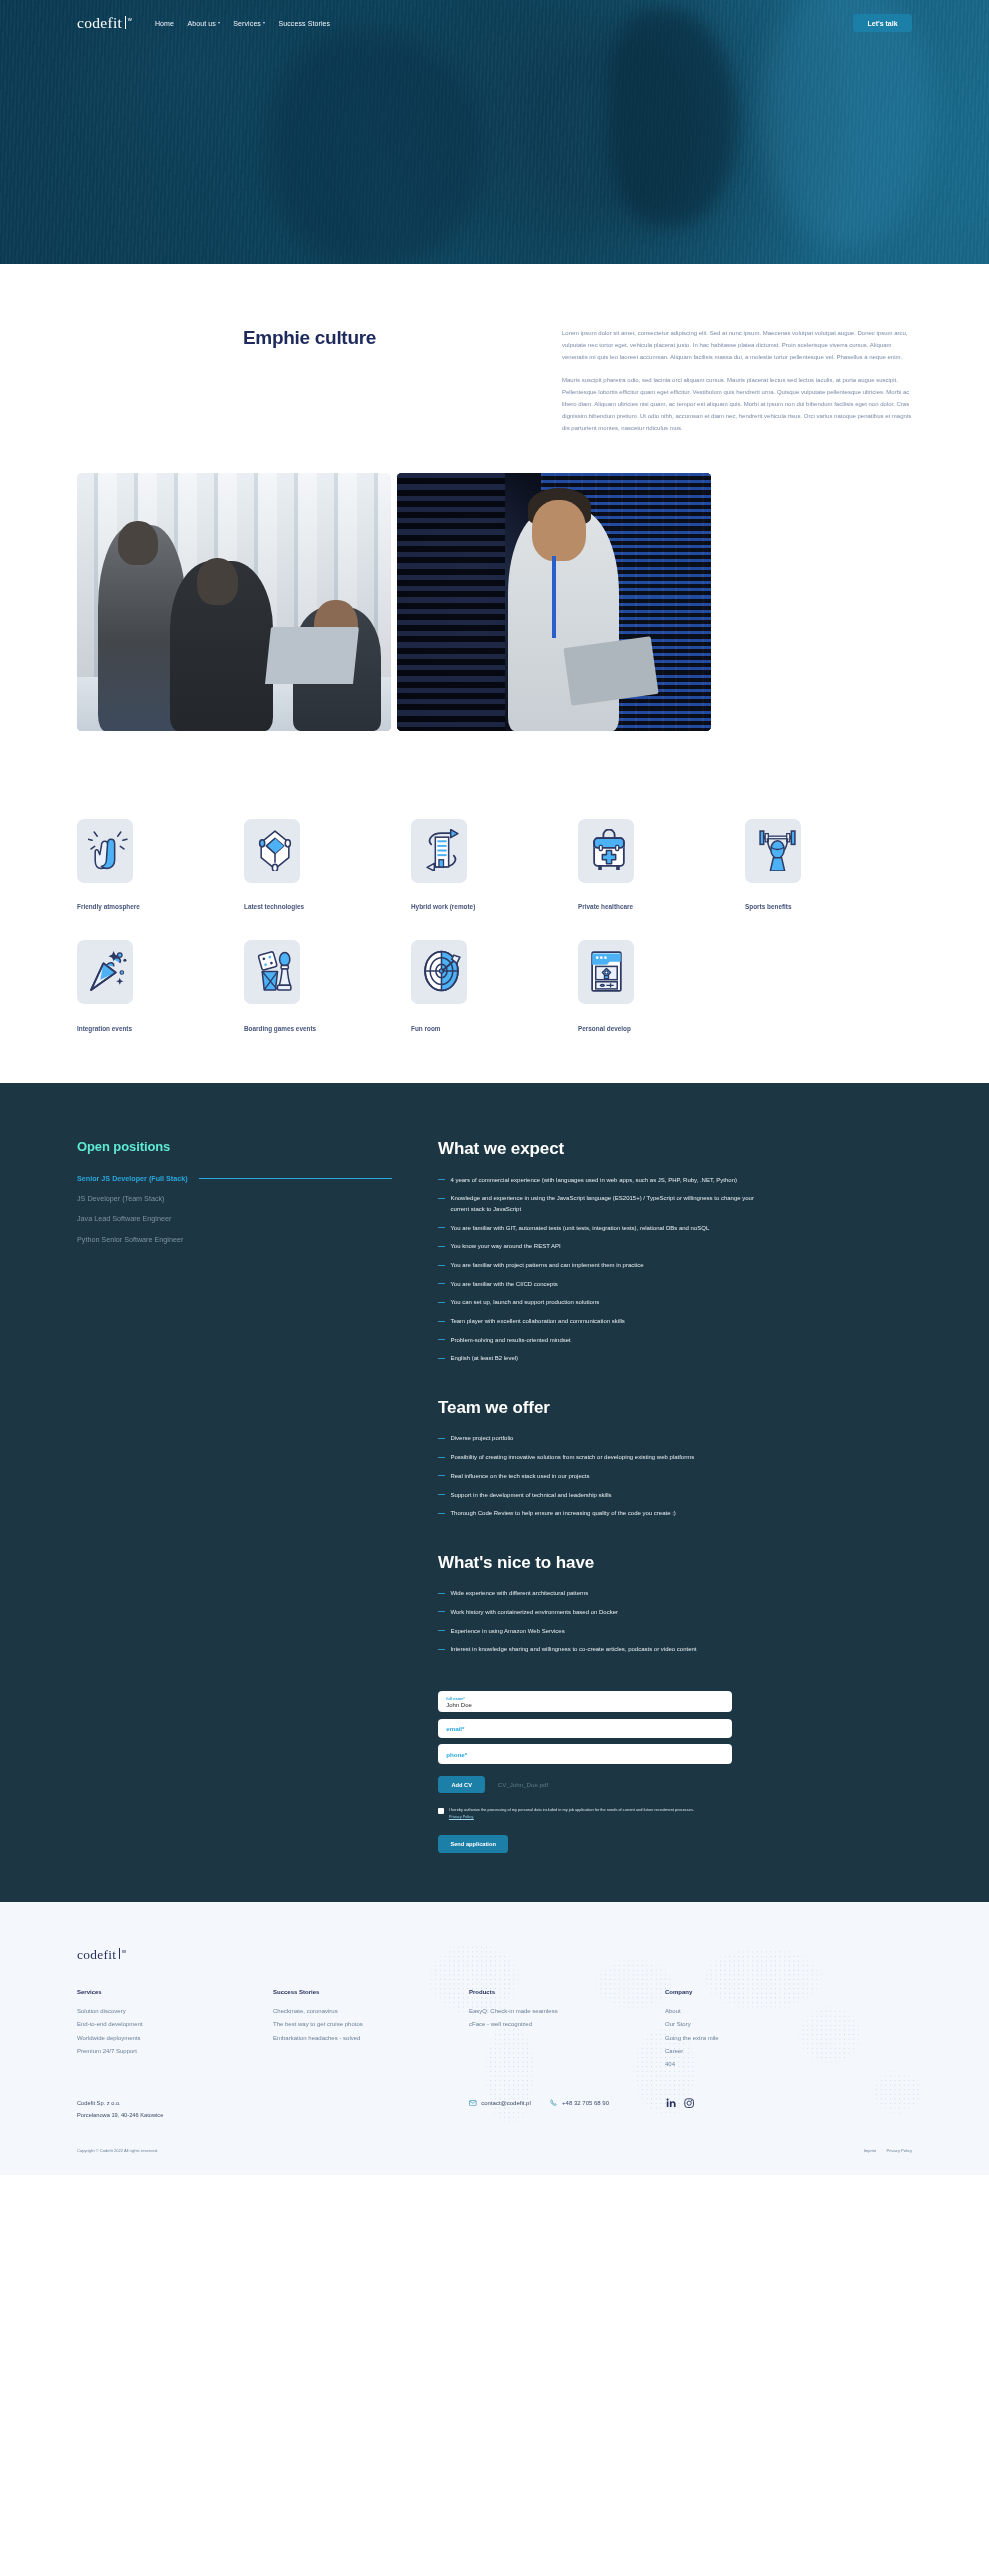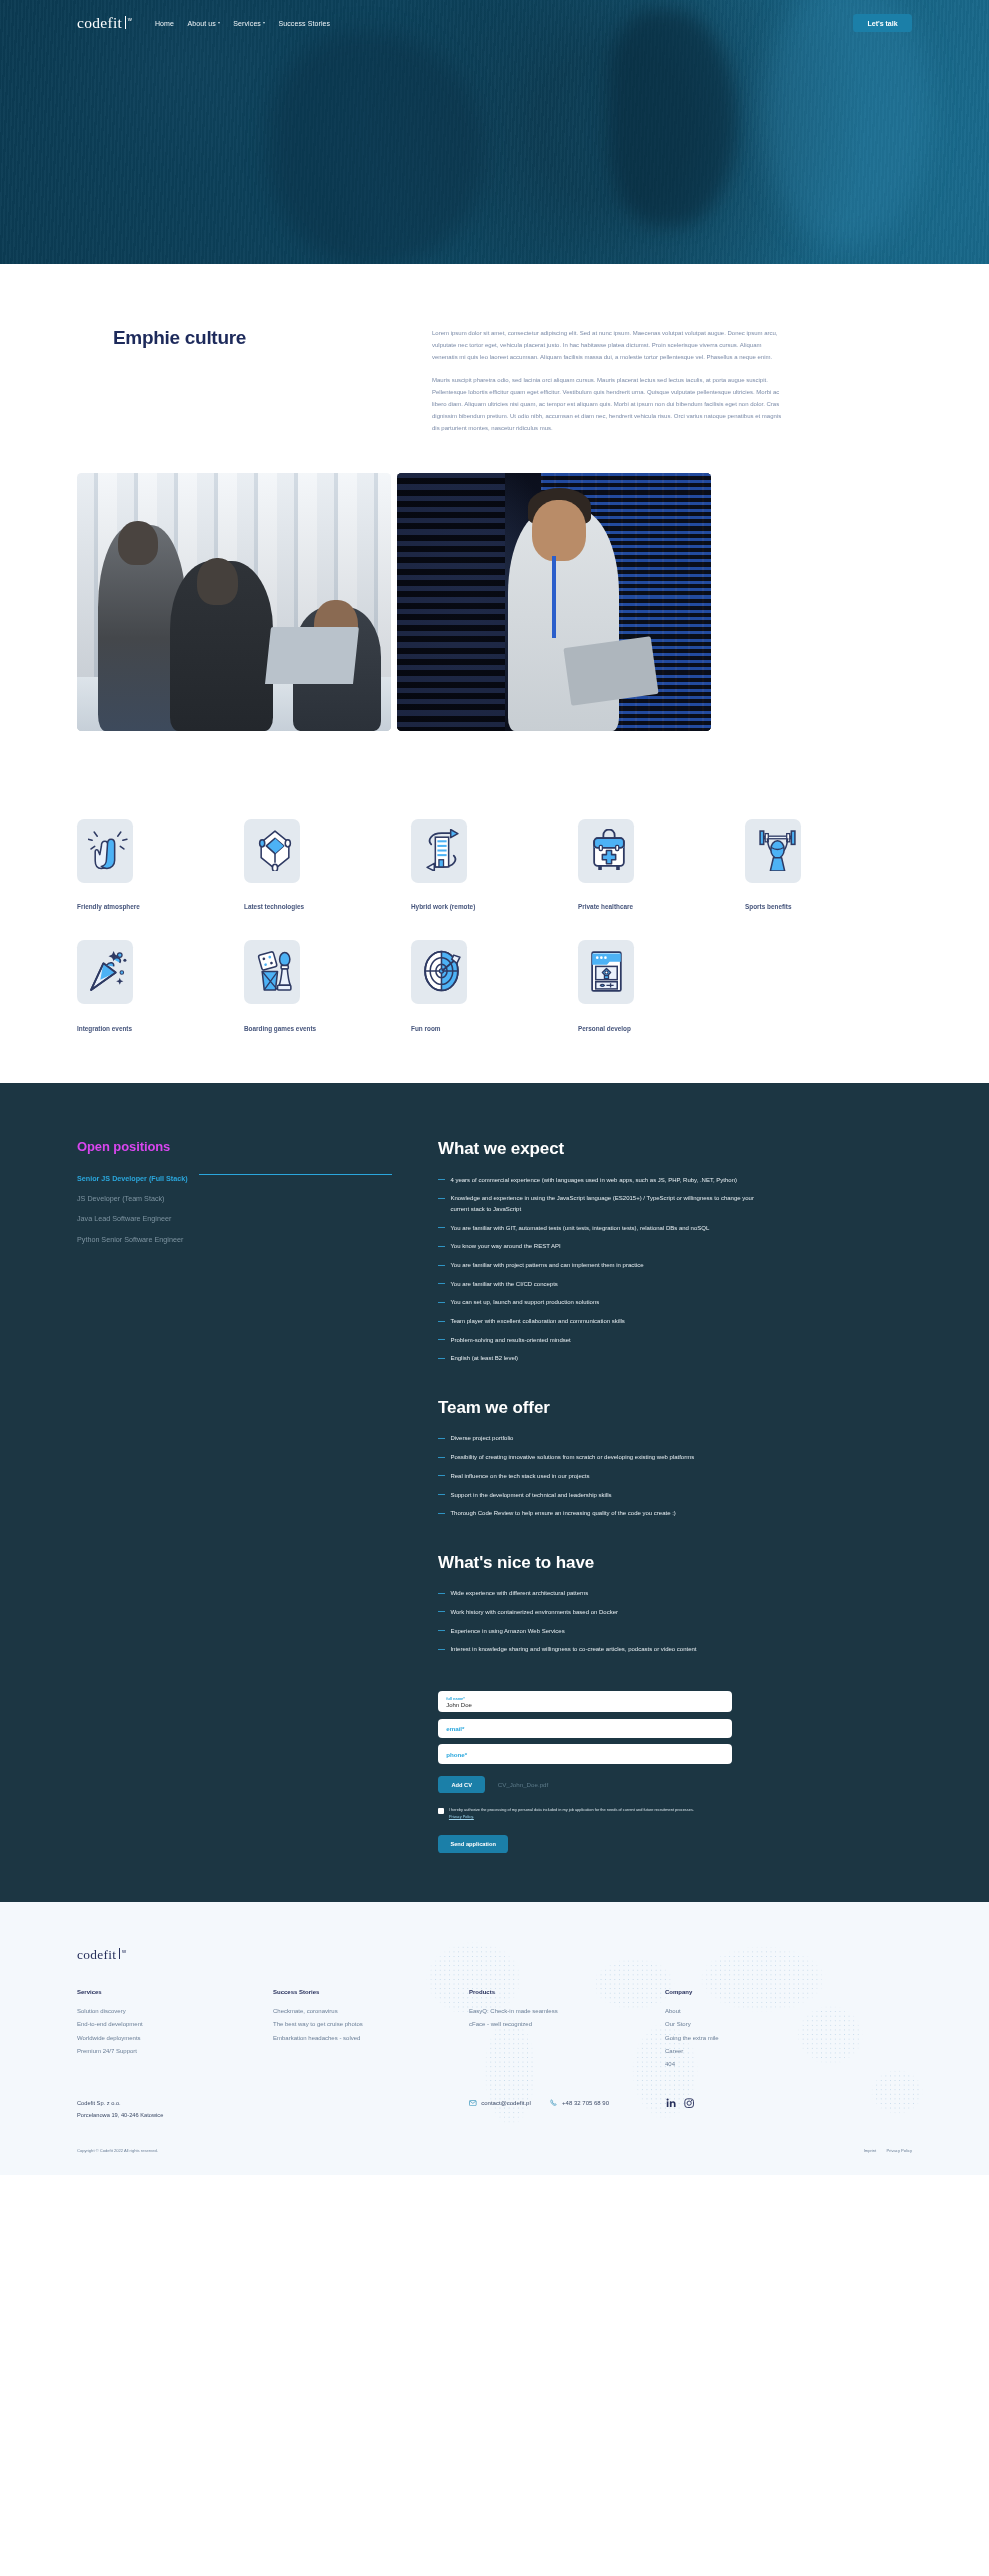--- a/index.html
+++ b/index.html
@@ -59,21 +59,21 @@
     padding:5.7px 14.4px; border-radius:3.6px; cursor:pointer;
     font-family:"Liberation Sans",sans-serif;
   }
   .hero-title {
     position:relative; z-index:5;
     margin:63px 0 0 77px;
     font-size:32px; font-weight:700; color:#ffffff; letter-spacing:-0.5px;
   }
 
   
-  .culture { padding:63px 77px 0 113px; display:flex; }
+  .culture { padding:63px 77px 0 113px; display:flex;justify-content:flex-end; }
   .culture-h {
     width:319px; flex:none;
     font-size:19px; font-weight:700; color:#1d2a5b; letter-spacing:-0.3px; line-height:1.12;
   }
   .culture-copy { width:350px; }
   .culture-copy p { font-size:6px; line-height:2.0; color:#7b8ba8; }
   .culture-copy p + p { margin-top:11.3px; }
 
   
   .photos { display:flex; gap:6.2px; padding:39px 77px 0 77px; }
@@ -122,23 +122,23 @@
   .bgrid { display:flex; flex-wrap:wrap; margin-top:32px; }
   .bcell { width:20%; margin-bottom:30px; }
   .bicon-wrap { position:relative; width:77px; height:77px; }
   .bicon-bg { position:absolute; left:0; top:0; width:56px; height:64px; background:#e3e9ef; border-radius:7.2px; }
   .bicon-svg { position:absolute; left:11.3px; top:9.3px; }
   .blabel { margin-top:7.2px; font-size:6.4px; color:#46557c; font-weight:600; }
 
   
   .jobs { background:#1c3643; padding:56px 77px 49px 77px; display:flex; margin-top:21.6px; }
   .jobs-left { width:361px; flex:none; }
-  .jobs-h { color:#d946ef; font-size:13px; font-weight:700; letter-spacing:-0.1px; }
+  .jobs-h { color:#5eead4; font-size:13px; font-weight:700; letter-spacing:-0.1px; }
   .poslist { margin-top:19.6px; }
-  .posrow { display:flex; align-items:flex-start; margin-bottom:11.3px; cursor:pointer; }
+  .posrow { display:flex; align-items:center; margin-bottom:11.3px; cursor:pointer; }
   .posrow .pname { font-size:7.2px; color:#7e94a1; }
   .posrow.active .pname { color:#2aa7dd; font-weight:600; }
   .posrow .pline { flex:1; height:0.5px; background:#2aa7dd; margin-left:11.3px; margin-right:46px; display:none; }
   .posrow.active .pline { display:block; }
 
   .jobs-right { width:397px; }
   .jh { color:#ffffff; font-size:17px; font-weight:700; margin-bottom:15.5px; letter-spacing:-0.1px; }
   .jh.mt { margin-top:34px; }
   .jlist { list-style:none; }
   .jli { display:flex; margin-bottom:8.2px; }

